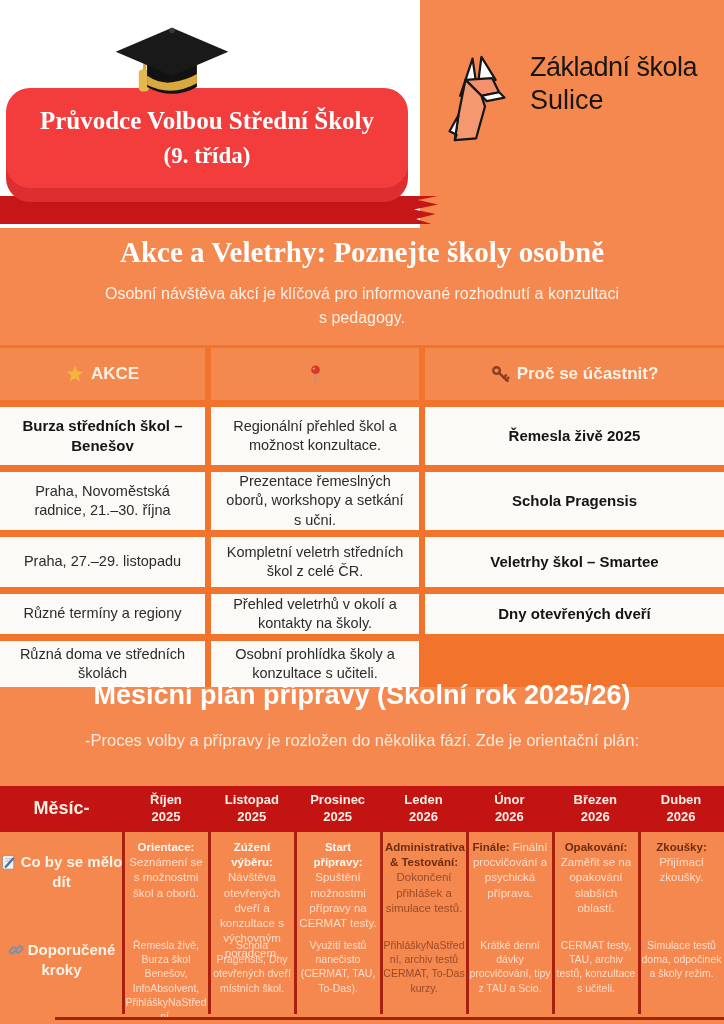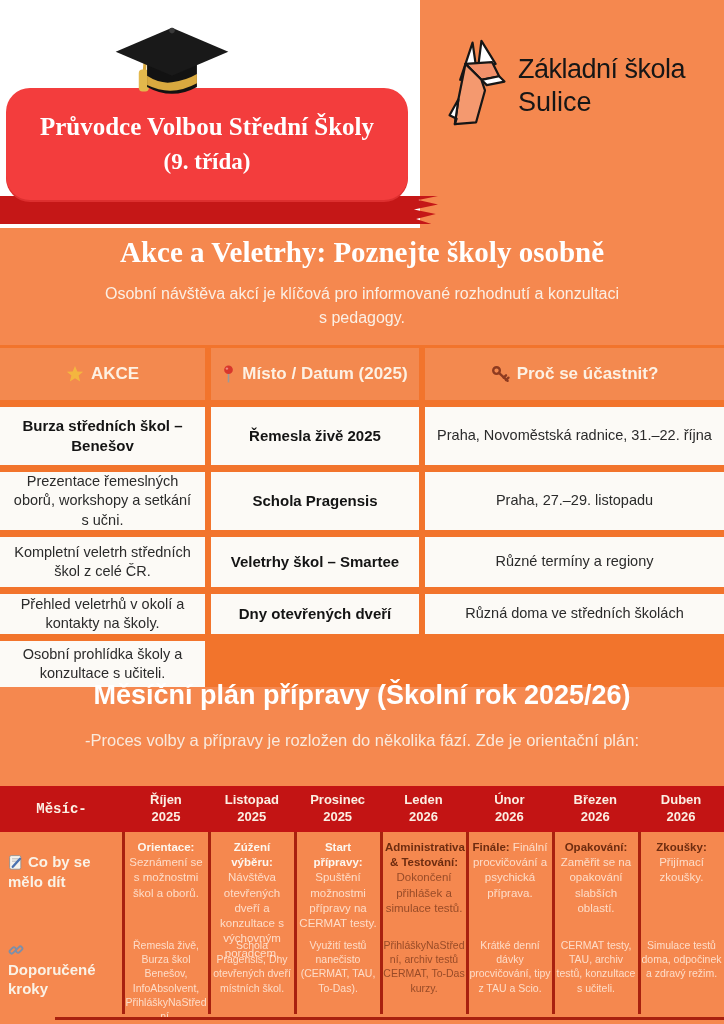--- a/index.html
+++ b/index.html
@@ -7,25 +7,25 @@
     position:relative;width:724px;height:1024px;overflow:hidden;
     background:#F5884F;
     font-family:"Liberation Sans",sans-serif;
   }
   
   .header-white{position:absolute;left:0;top:0;width:420px;height:228px;background:#FFFFFF;}
   .cap{position:absolute;left:112px;top:24px;z-index:3;}
   .banner-under{position:absolute;left:6px;top:96px;width:402px;height:106px;background:#DD2F2F;border-radius:24px;z-index:1;}
   .ribbon{position:absolute;left:0;top:196px;width:438px;height:28px;background:#C51717;z-index:0;
     clip-path:polygon(0 0,100% 0,95.5% 14%,100% 30%,94.5% 48%,99.5% 64%,95% 82%,98.5% 100%,0 100%);}
-  .banner{position:absolute;left:6px;top:88px;width:402px;height:112px;background:#F33D3D;border-radius:24px;z-index:2;
+  .banner{position:absolute;left:6px;top:88px;width:402px;height:100px;background:#F33D3D;border-radius:24px;z-index:2;
     display:flex;flex-direction:column;align-items:center;justify-content:center;gap:8px;}
   .banner .t1{font-family:"Liberation Serif",serif;font-weight:bold;font-size:25px;color:#FFFFFF;}
   .banner .t2{font-family:"Liberation Serif",serif;font-weight:bold;font-size:23px;color:#FFFFFF;}
-  .logo{position:absolute;left:446px;top:36px;display:flex;align-items:center;gap:10px;z-index:2;}
+  .logo{position:absolute;left:446px;top:52px;display:flex;gap:22px;z-index:2;}
   .logo-text .l1{font-size:27px;color:#161616;letter-spacing:-0.5px;}
   .logo-text .l2{font-size:27px;color:#161616;font-weight:normal;margin-top:2px;}
   
   .sec1-heading{position:absolute;left:0;top:236px;width:724px;text-align:center;
     font-family:"Liberation Serif",serif;font-weight:bold;font-size:29px;color:#FFFFFF;}
   .sec1-sub{position:absolute;left:102px;top:282px;width:520px;text-align:center;
     font-size:16px;line-height:1.5;color:#FBEFE4;}
   
   .events-table{position:absolute;left:0;top:345px;width:724px;background:#F2742C;
     display:grid;grid-template-columns:205px 208px 1fr;
@@ -37,25 +37,25 @@
   .ec.c1{font-weight:bold;color:#141414;font-size:15px;}
   
   .sec2-heading{position:absolute;left:0;top:680px;width:724px;text-align:center;
     font-weight:bold;font-size:27px;color:#FFFFFF;}
   .sec2-sub{position:absolute;left:40px;top:731px;width:644px;text-align:center;
     font-size:16.5px;color:#F9E9DC;}
   .plan-header{position:absolute;left:0;top:786px;width:724px;height:46px;background:#C31414;
     display:grid;grid-template-columns:123px repeat(7,1fr);align-items:center;}
   .ph{color:#FBEFE3;font-weight:bold;font-size:13px;line-height:1.3;text-align:center;}
   .ph .yr{display:block;font-weight:bold;}
-  .ph.first{font-size:14px;font-family:Liberation Mono, monospace;}
+  .ph.first{font-size:18px;}
   .plan-body{position:absolute;left:0;top:832px;width:724px;height:190px;}
   .vdiv{position:absolute;top:0;height:182px;width:3px;background:#A8210F;}
-  .row-label{position:absolute;left:0;width:123px;text-align:left;color:#FAF2E6;font-weight:bold;
-    font-size:15px;line-height:1.3;padding:0 8px;box-sizing:border-box;}
+  .row-label{position:absolute;left:0;width:123px;text-align:center;color:#FAF2E6;font-weight:bold;
+    font-size:15px;line-height:1.3;padding:0 0;box-sizing:border-box;}
   .plan-col{position:absolute;box-sizing:border-box;padding:0 6px;text-align:center;}
   .blk1{position:absolute;top:8px;left:4px;right:4px;font-size:11.5px;line-height:1.32;}
   .blk2{position:absolute;top:106px;left:2px;right:2px;font-size:10.5px;line-height:1.35;overflow-wrap:break-word;}
   .lead{font-weight:bold;color:#FDF7EF;}
   .lead.dark{color:#6E2C10;margin-top:8px;}
   .bodytx{color:rgba(255,239,227,0.82);}
   .bodytx.dark{color:rgba(125,58,28,0.78);}
   .bottom-line{position:absolute;left:55px;right:0;bottom:2px;height:3px;background:#A8210F;}
   .ic{display:inline-flex;flex:none;}
 </style>
@@ -116,40 +116,40 @@
       <span>AKCE</span>
     </div>
     <div class="eh">
       <span class="ic">
         <svg viewBox="0 0 16 24" width="13" height="19">
             <line x1="8" y1="10" x2="8" y2="22" stroke="#9a9a9a" stroke-width="2"></line>
             <circle cx="8" cy="6" r="5.5" fill="#D8372C"></circle>
             <circle cx="6" cy="4.5" r="1.5" fill="#F08A7E"></circle>
           </svg>
       </span>
-      <span>Místo / Datum (2025)</span>
     </div>
     <div class="eh">
       <span class="ic">
         <svg viewBox="0 0 24 24" width="19" height="19">
             <g stroke="#8E3B20" stroke-width="3" fill="none" stroke-linecap="round">
               <circle cx="7" cy="7" r="4.2"></circle>
               <line x1="10" y1="10" x2="21" y2="20"></line>
               <line x1="16" y1="16" x2="19" y2="13"></line>
               <line x1="19" y1="19" x2="22" y2="16"></line>
             </g>
           </svg>
       </span>
       <span>Proč se účastnit?</span>
     </div>
 
     <div class="ec c1">Burza středních škol – Benešov</div>
+    <div class="ec">Regionální přehled škol a možnost konzultace.</div>
 
     <div class="ec c1">Řemesla živě 2025</div>
-    <div class="ec">Praha, Novoměstská radnice, 31.–22. října</div>
+    <div class="ec">Praha, Novoměstská radnice, 21.–30. října</div>
     <div class="ec">Prezentace řemeslných oborů, workshopy a setkání s učni.</div>
 
     <div class="ec c1">Schola Pragensis</div>
     <div class="ec">Praha, 27.–29. listopadu</div>
     <div class="ec">Kompletní veletrh středních škol z celé ČR.</div>
 
     <div class="ec c1">Veletrhy škol – Smartee</div>
     <div class="ec">Různé termíny a regiony</div>
     <div class="ec">Přehled veletrhů v okolí a kontakty na školy.</div>
 
@@ -222,19 +222,19 @@
     <div class="plan-col" style="left:467px;width:86px">
       <div class="blk1"><span class="lead dark">Finále:</span> <span class="bodytx">Finální procvičování a psychická příprava.</span></div>
       <div class="blk2"><span class="bodytx">Krátké denní dávky procvičování, tipy z TAU a Scio.</span></div>
     </div>
     <div class="plan-col" style="left:553px;width:86px">
       <div class="blk1"><span class="lead dark">Opakování:</span> <span class="bodytx">Zaměřit se na opakování slabších oblastí.</span></div>
       <div class="blk2"><span class="bodytx">CERMAT testy, TAU, archiv testů, konzultace s učiteli.</span></div>
     </div>
     <div class="plan-col" style="left:639px;width:85px">
       <div class="blk1"><span class="lead dark">Zkoušky:</span> <span class="bodytx">Přijímací zkoušky.</span></div>
-      <div class="blk2"><span class="bodytx">Simulace testů doma, odpočinek a zdravý režim.</span></div>
+      <div class="blk2"><span class="bodytx">Simulace testů doma, odpočinek a školy režim.</span></div>
     </div>
 
     <div class="bottom-line"></div>
   </div>
 
 </div>
 
 </body></html>

